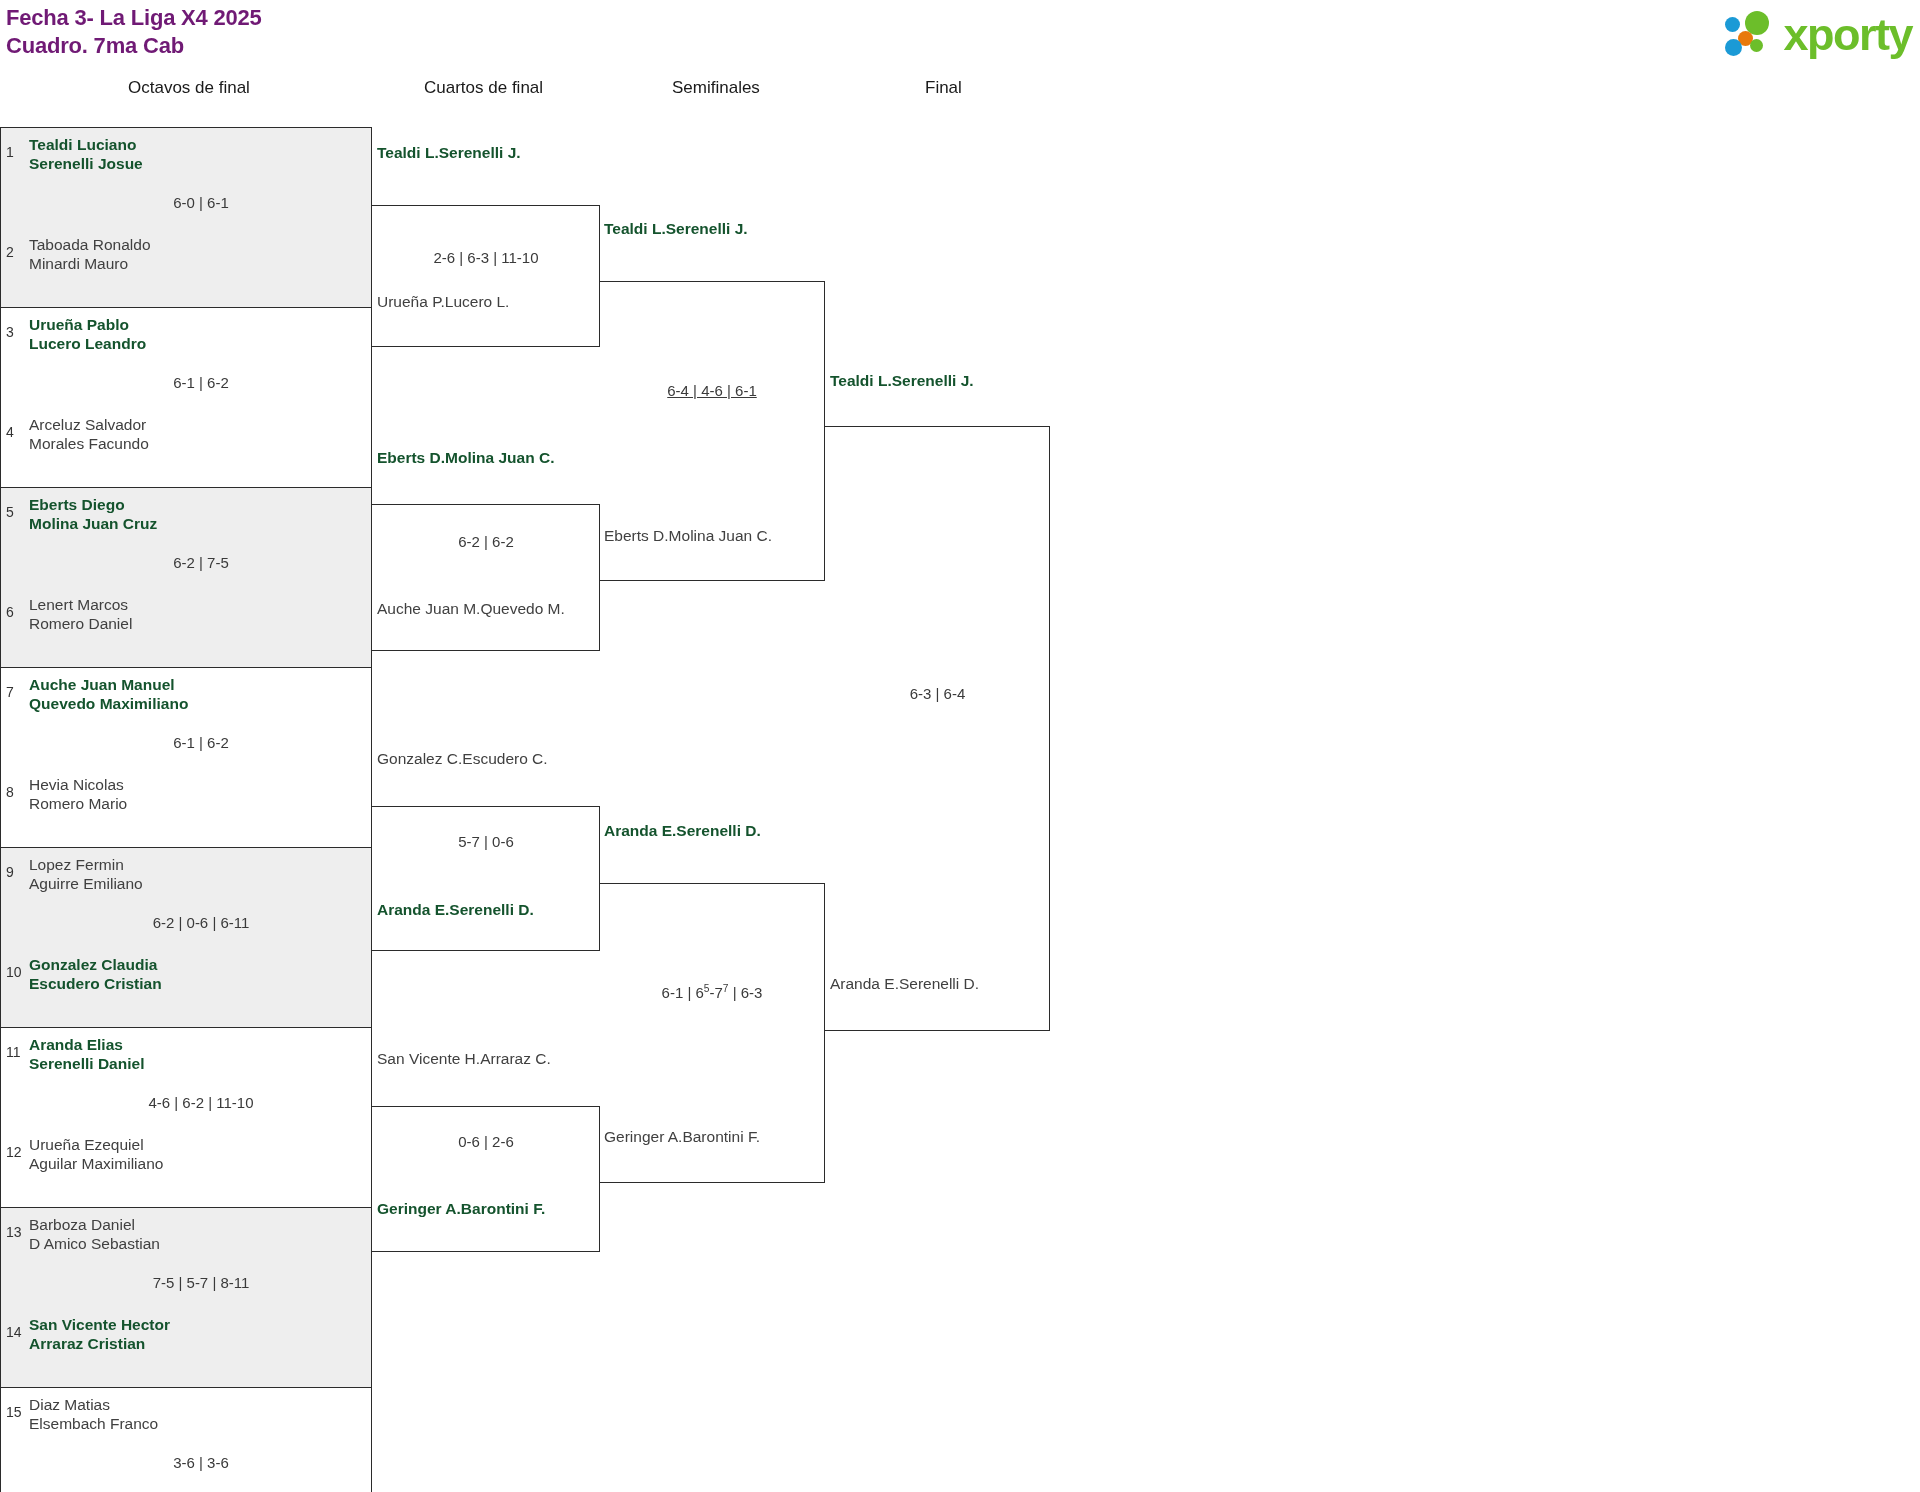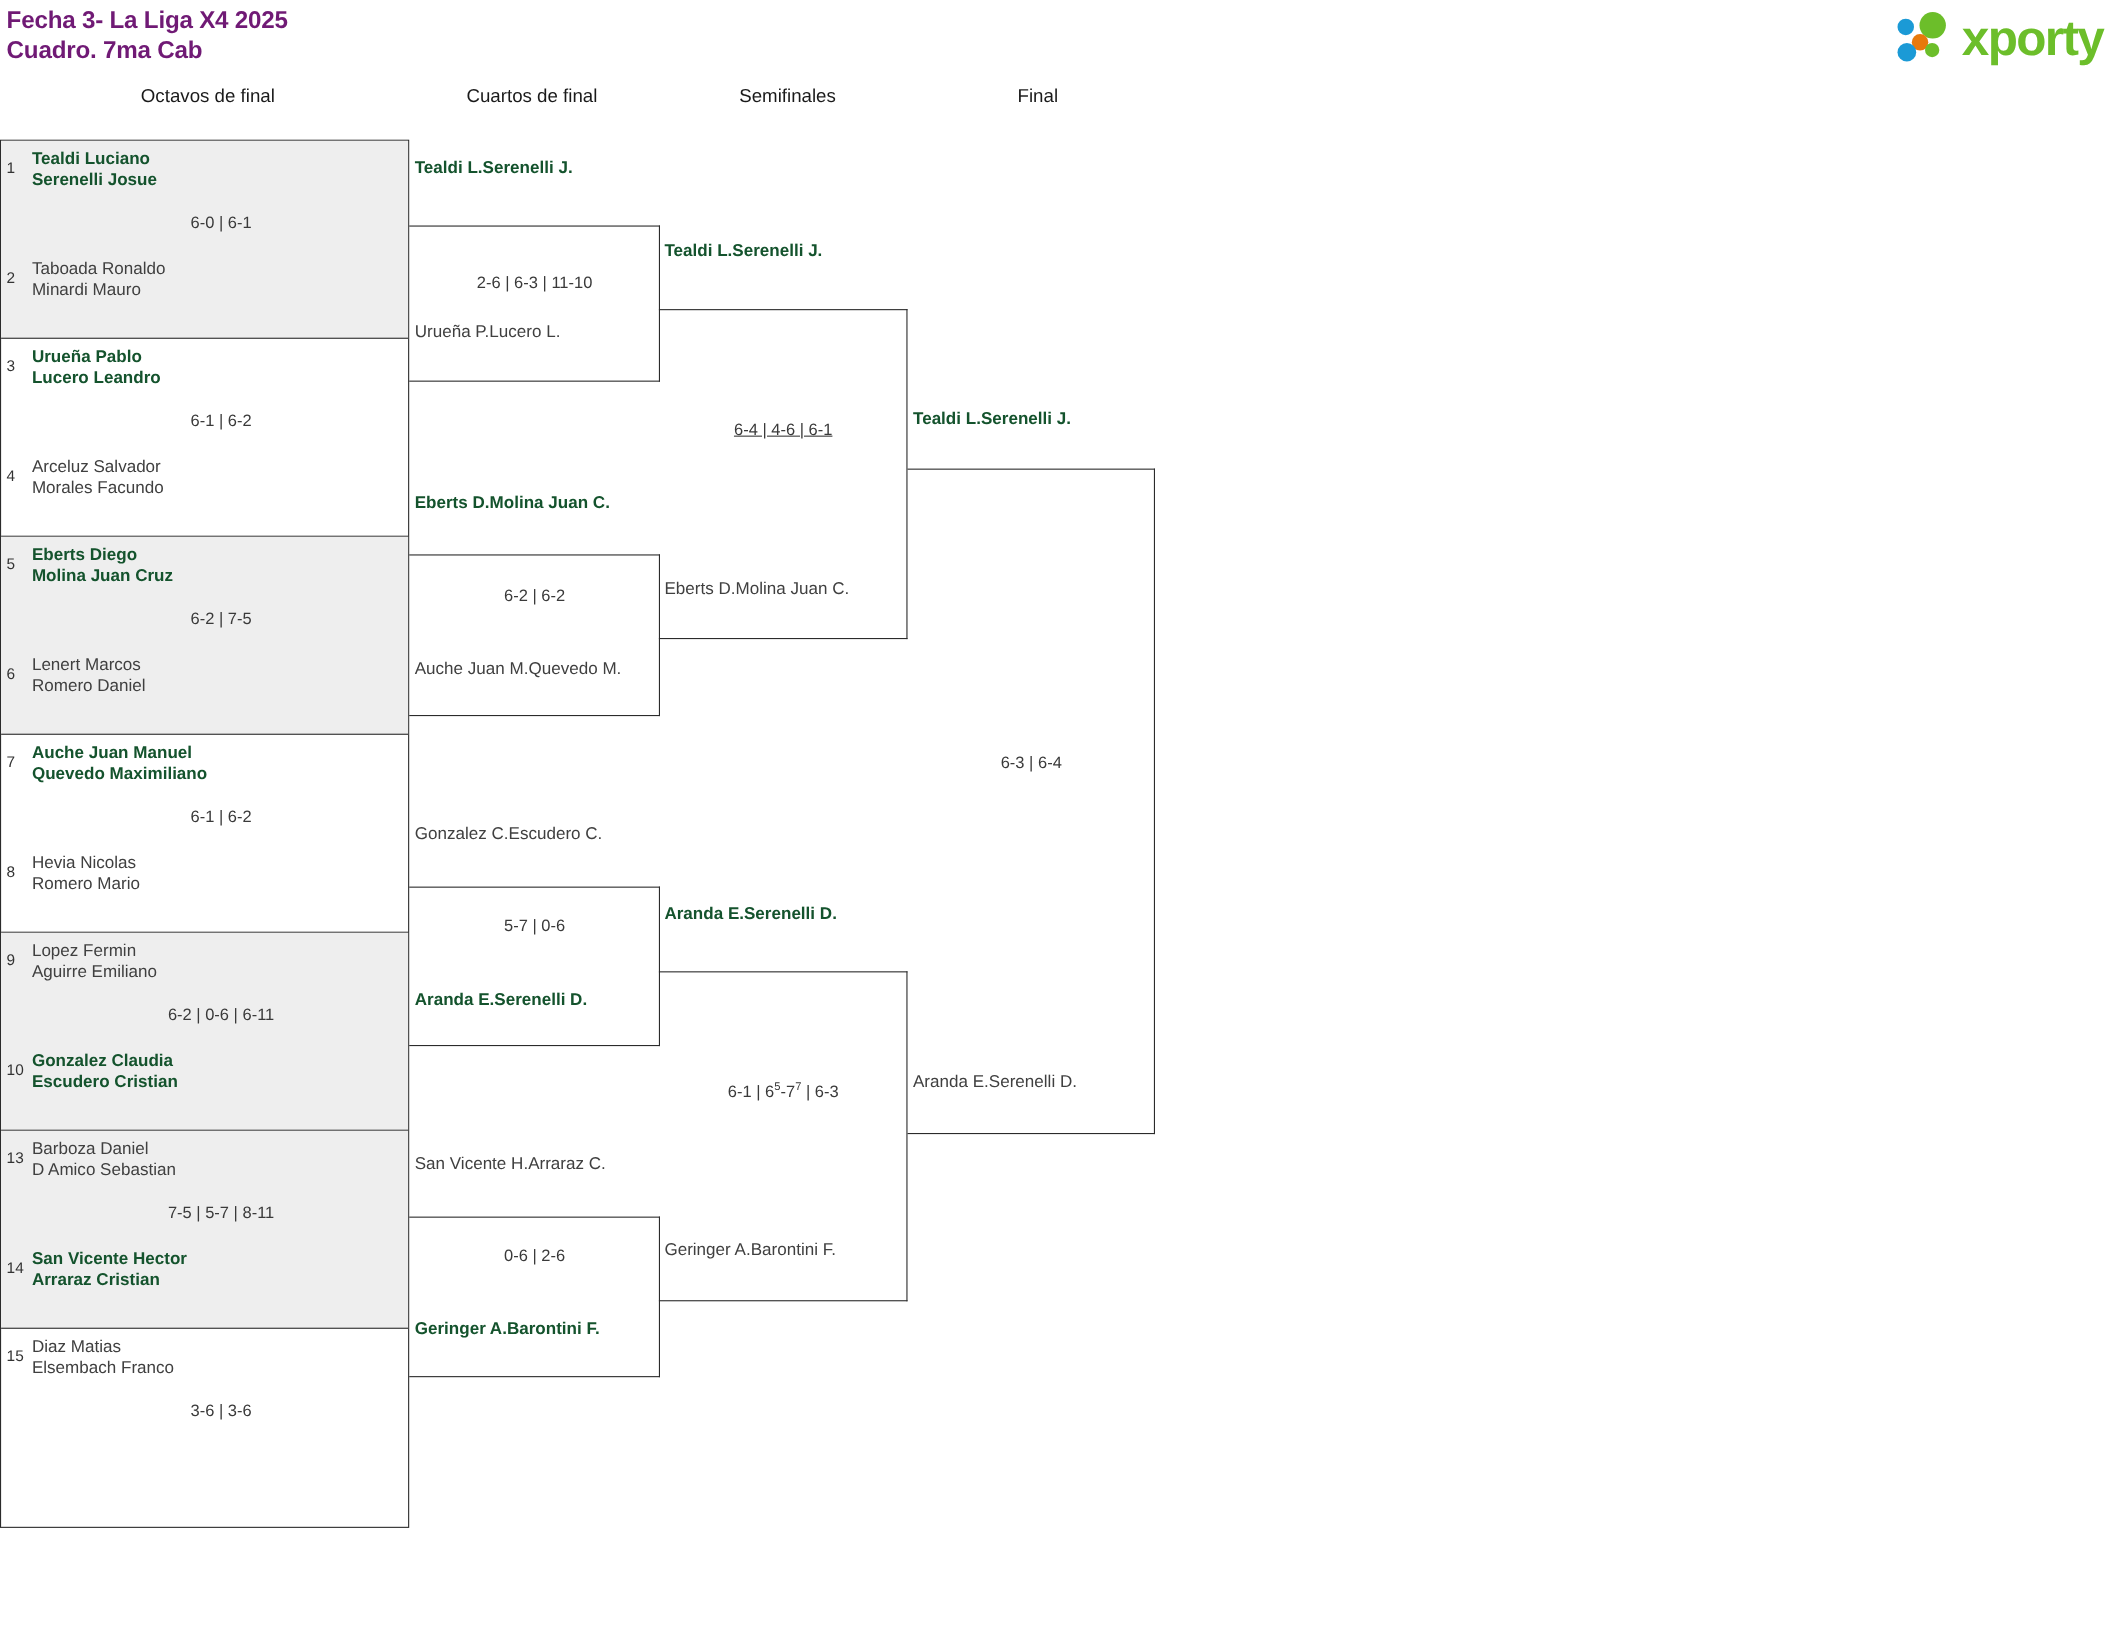--- a/index.html
+++ b/index.html
@@ -258,20 +258,37 @@
       <div class="r1-score">6-2 | 0-6 | 6-11</div>
       <div class="r1-bot">
         <span class="seed">10</span>
         <span class="team winner">
           <span class="nm">Gonzalez Claudia</span>
             <span class="nm">Escudero Cristian</span>
         </span>
       </div>
     </div>
 
+    <div class="r1-match">
+      <div class="r1-top">
+        <span class="seed">11</span>
+        <span class="team winner">
+          <span class="nm">Aranda Elias</span>
+            <span class="nm">Serenelli Daniel</span>
+        </span>
+      </div>
+      <div class="r1-score">4-6 | 6-2 | 11-10</div>
+      <div class="r1-bot">
+        <span class="seed">12</span>
+        <span class="team loser">
+          <span class="nm">Urueña Ezequiel</span>
+            <span class="nm">Aguilar Maximiliano</span>
+        </span>
+      </div>
+    </div>
 
     <div class="r1-match shaded">
       <div class="r1-top">
         <span class="seed">13</span>
         <span class="team loser">
           <span class="nm">Barboza Daniel</span>
             <span class="nm">D Amico Sebastian</span>
         </span>
       </div>
       <div class="r1-score">7-5 | 5-7 | 8-11</div>

